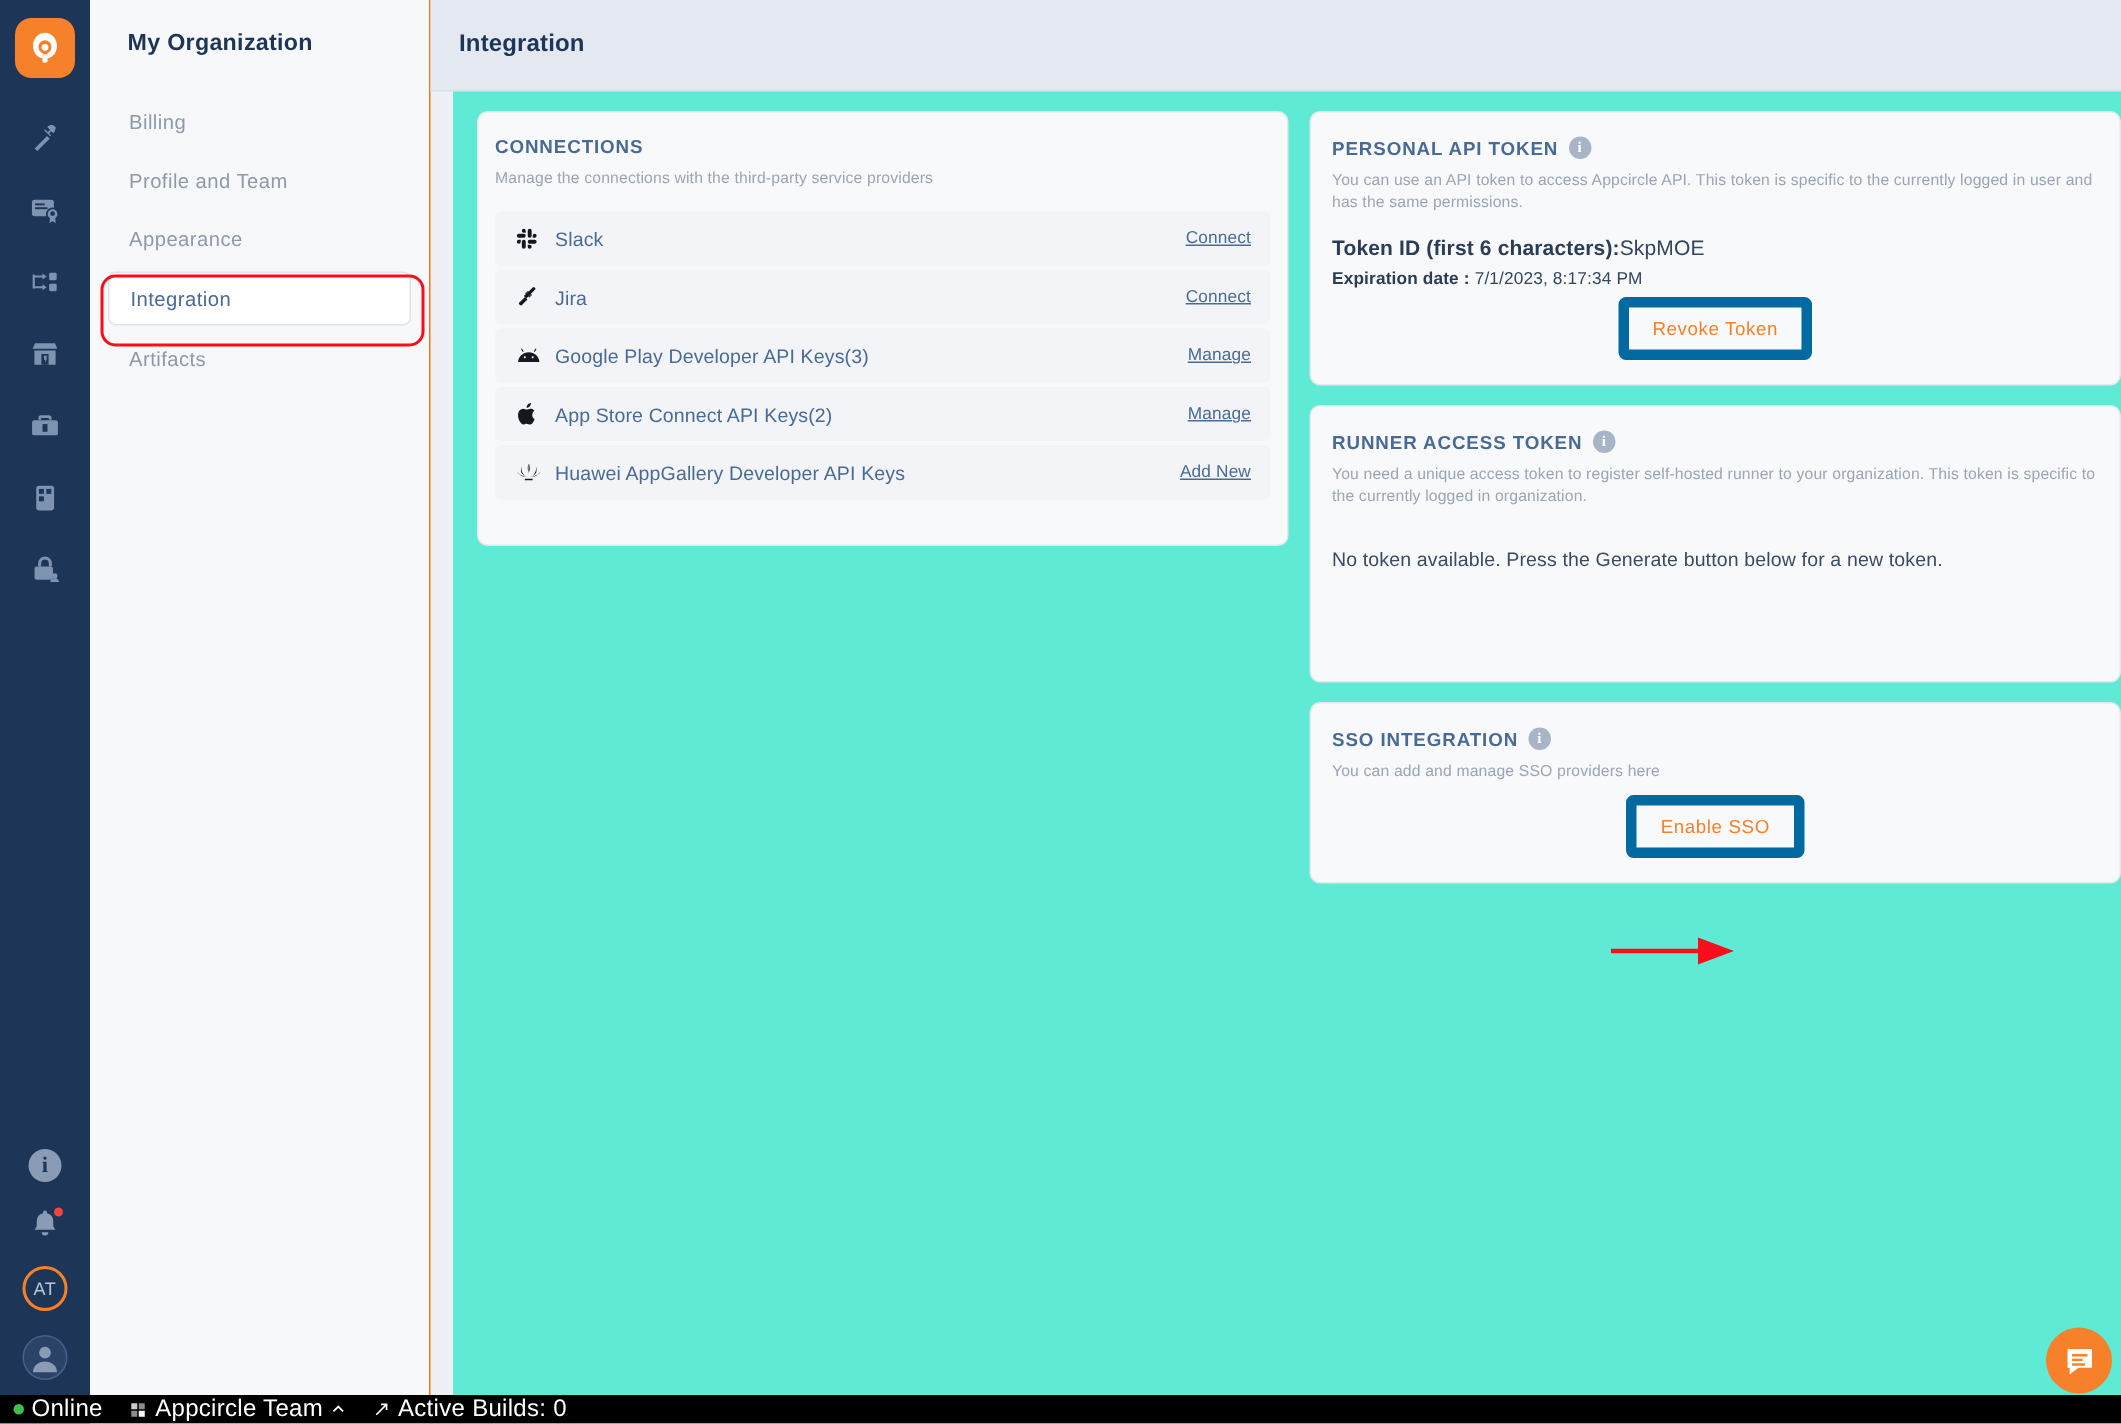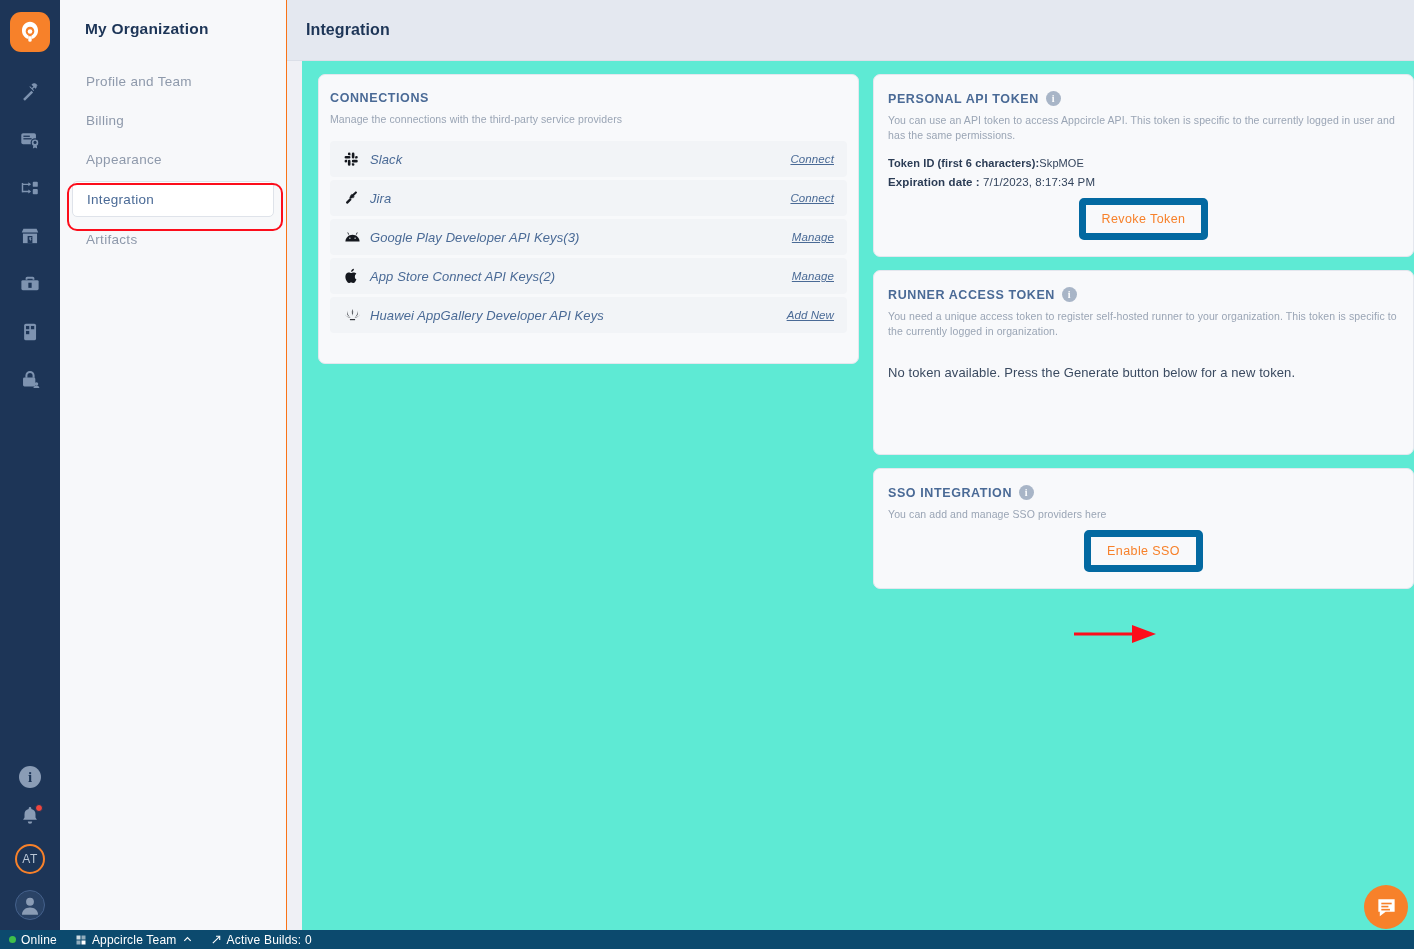--- a/index.html
+++ b/index.html
@@ -136,40 +136,40 @@
   }
   .card-sub {
     margin-top: 7px;
     font-size: 10.5px; color: #9aa5b5; line-height: 1.45;
     letter-spacing: .1px;
   }
 
   
   #card-connections { left: 16px; top: 13px; width: 541px; height: 290px; padding: 16px 11px 0 11px; }
   #card-connections .card-title, #card-connections .card-sub { margin-left: 0px; }
-  .conn-list { margin-top: 14px; font-style: italic; }
+  .conn-list { margin-top: 14px; }
   .conn-row {
     height: 36px; margin-bottom: 3px;
     background: #f2f4f7; border-radius: 4px;
     display: flex; align-items: center;
     padding: 0 13px 0 14px;
   }
   .conn-ico { width: 22px; display: flex; align-items: center; justify-content: flex-start; color: #1f2430; }
   .conn-name { flex: 1; font-size: 13px; color: #4a6a96; letter-spacing: .1px; margin-left: 4px; }
   .conn-act {
     font-size: 11.5px; color: #4a6a96;
     text-decoration: underline; cursor: pointer; letter-spacing: .1px;
   }
 
   
   #card-api   { left: 571px; top: 13px; width: 541px; height: 183px; padding: 16px 14px; }
   #card-runner{ left: 571px; top: 209px; width: 541px; height: 185px; padding: 16px 14px; }
   #card-sso   { left: 571px; top: 407px; width: 541px; height: 121px; padding: 16px 14px; }
 
-  .kv { margin-top: 14px; font-size: 11px; color: #2b3c55; letter-spacing: .1px; }
+  .kv { margin-top: 14px; font-size: 14px; color: #2b3c55; letter-spacing: .1px; }
   .kv b { font-weight: bold; }
   .kv.small { margin-top: 7px; font-size: 11.5px; }
   .kv .val { font-weight: normal; color: #34455d; }
 
   .plain-msg { margin-top: 26px; font-size: 13px; color: #3a4a60; letter-spacing: .1px; }
 
   .btn-row { position: absolute; left: 0; right: 0; display: flex; justify-content: center; }
   .btn-outline {
     border: 7px solid #0369a1; background: transparent;
     color: #f7812a; border-radius: 5px;
@@ -186,23 +186,23 @@
     width: 44px; height: 44px; border-radius: 50%;
     background: #f7812a;
     display: flex; align-items: center; justify-content: center;
     cursor: pointer;
   }
 
   
   .statusbar {
     position: absolute; left: 0; bottom: 0;
     width: 1414px; height: 19px;
-    background: #0c4a6e;
+    background: #000000;
     display: flex; align-items: center;
-    color: #ffffff; font-size: 12px; letter-spacing: .2px;
+    color: #ffffff; font-size: 16px; letter-spacing: .2px;
   }
   .sb-item { display: flex; align-items: center; gap: 5px; padding: 0 9px; height: 19px; }
   .sb-dot { width: 7px; height: 7px; border-radius: 50%; background: #3fc04a; }
 </style>
 </head>
 <body>
 
 <div id="app">
 
   <div class="rail">
@@ -290,24 +290,24 @@
           <path d="M4.6 21c0-4 3.3-6.6 7.4-6.6s7.4 2.6 7.4 6.6z"></path>
         </svg>
       </div>
     </div>
   </div>
 
   <div class="orgpanel">
     <div class="org-title">My Organization</div>
     <div class="org-nav">
       <div class="nav-item">
+        <span>Billing</span>
+      </div>
+      <div class="nav-item">
         <span>Profile and Team</span>
-      </div>
-      <div class="nav-item">
-        <span>Billing</span>
       </div>
       <div class="nav-item">
         <span>Appearance</span>
       </div>
       <div class="nav-item active">
         <span>Integration</span>
       </div>
       <div class="nav-item">
         <span>Artifacts</span>
       </div>

